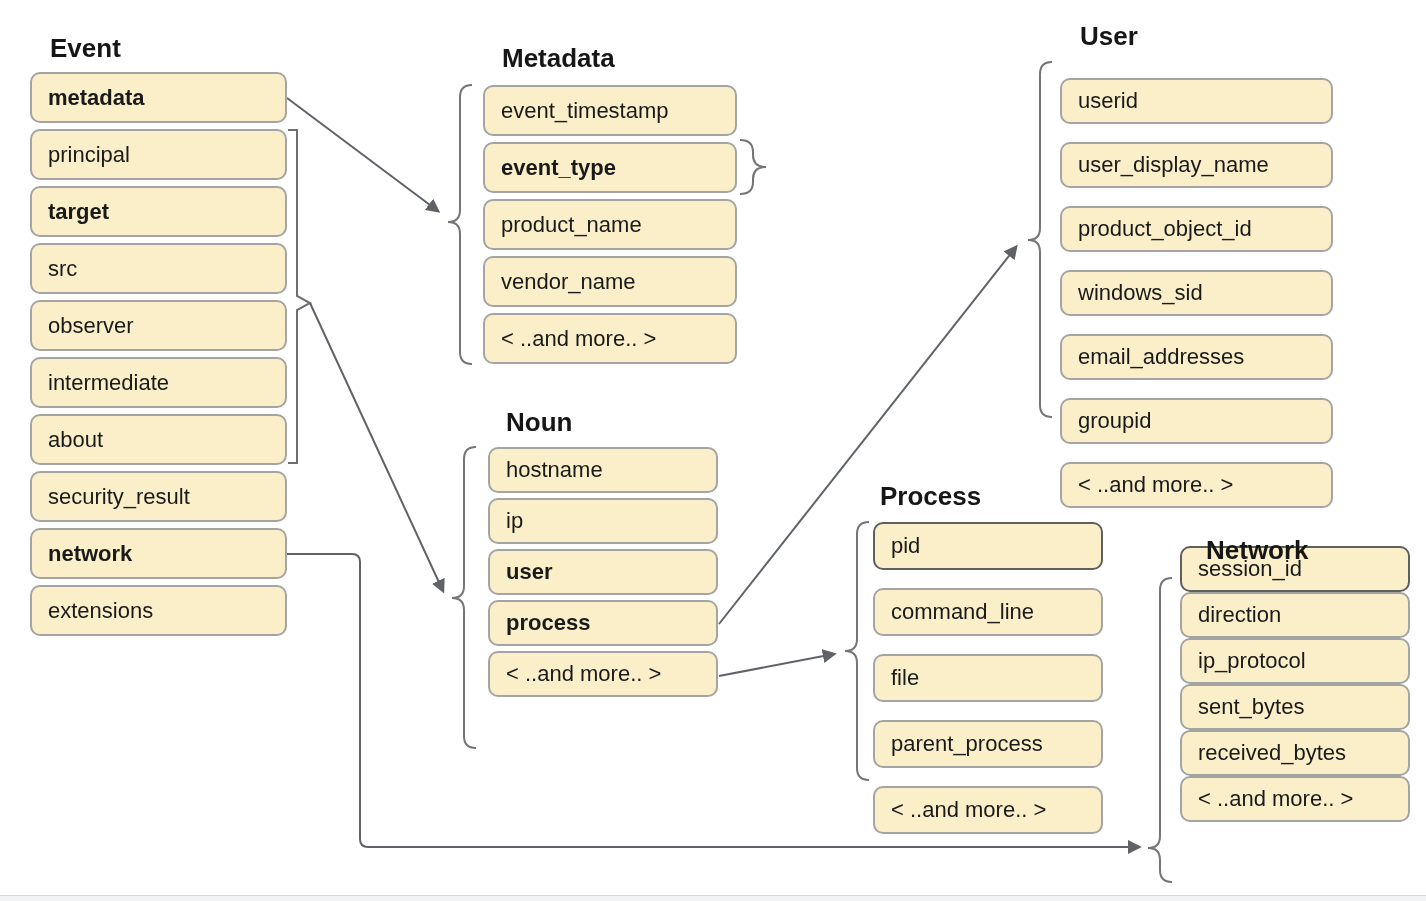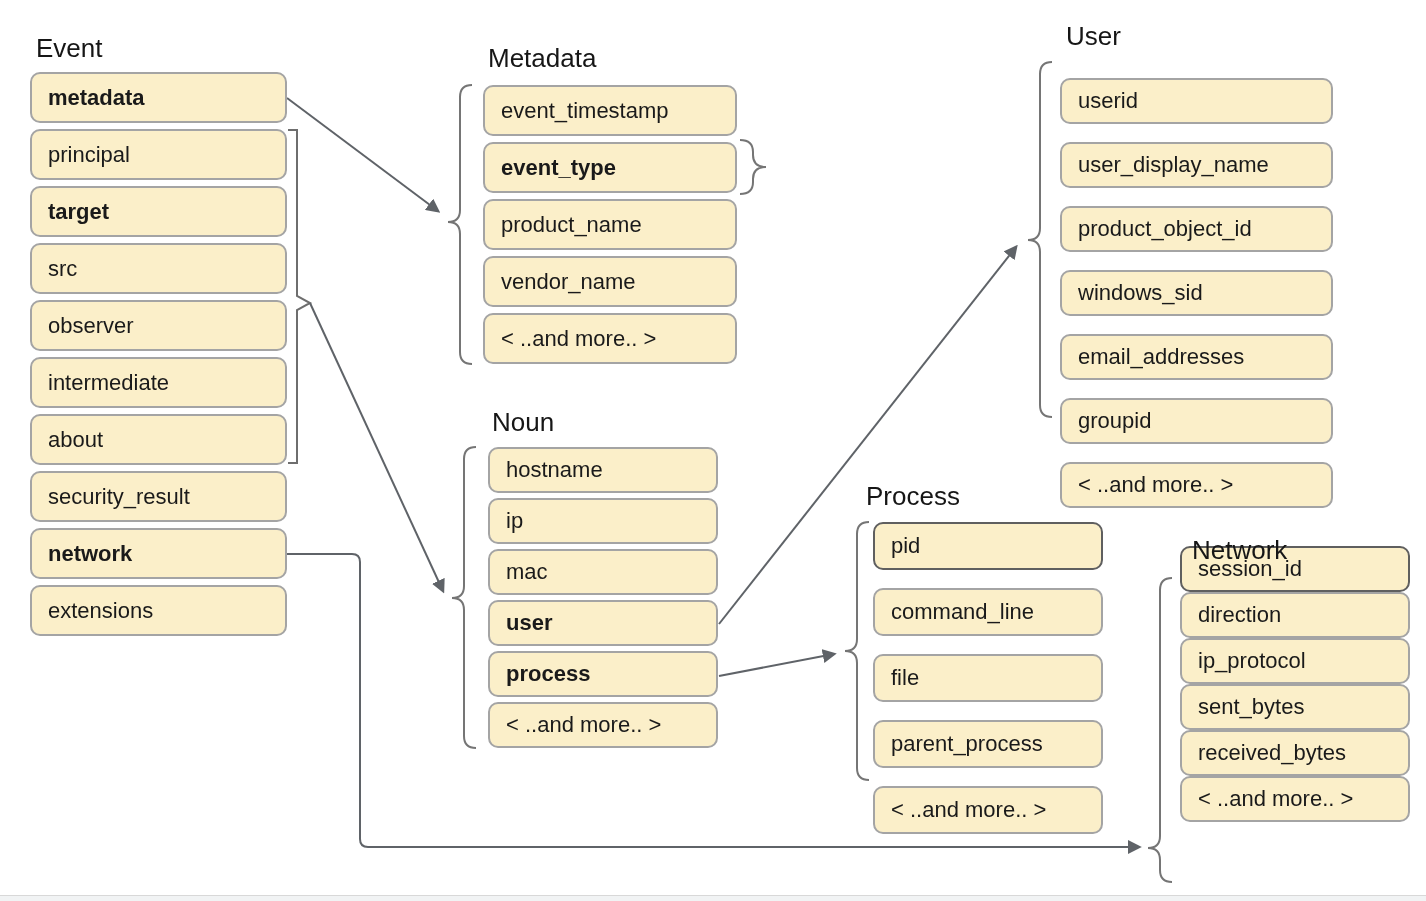--- a/index.html
+++ b/index.html
@@ -1,20 +1,20 @@
 <!DOCTYPE html>
 <html><head>
 <meta charset="utf-8">
 <style>
   html,body{margin:0;padding:0;background:#ffffff;}
   body{width:1426px;height:901px;position:relative;overflow:hidden;
        font-family:"Liberation Sans","DejaVu Sans",sans-serif;}
   .diagram{position:absolute;inset:0;}
   svg.connectors{position:absolute;left:0;top:0;z-index:0;}
-  .gtitle{position:absolute;z-index:2;font-size:26px;line-height:28px;font-weight:normal;color:#161616;white-space:nowrap;}
+  .gtitle{position:absolute;z-index:2;font-size:26px;line-height:28px;font-weight:bold;color:#161616;white-space:nowrap;margin-left:14px;}
   .col{position:absolute;z-index:1;display:flex;flex-direction:column;}
   .box{box-sizing:border-box;height:var(--bh);border:2px solid #a4a4a4;border-radius:10px;
        background:#FBEFC9;display:flex;align-items:center;padding:0 16px;
        font-size:22px;color:#1a1a1a;white-space:nowrap;}
   .box.bold{font-weight:bold;}
   .box.more{}
   .box.dark{border-color:#5f5f5f;}
   .enum{position:absolute;z-index:1;left:770px;top:156px;font-size:22px;line-height:31px;
         color:#3c4043;letter-spacing:-0.4px;}
   .bottom-bar{position:absolute;z-index:3;left:0;right:0;bottom:0;height:5px;
@@ -81,21 +81,20 @@
     <div class="box">windows_sid</div>
     <div class="box">email_addresses</div>
     <div class="box">groupid</div>
     <div class="box more">&lt; ..and more.. &gt;</div>
   </div>
 
   <div class="gtitle" style="left:492px;top:408px">Noun</div>
   <div class="col" style="left:488px;top:447px;width:230px;gap:5px;--bh:46px">
     <div class="box">hostname</div>
     <div class="box">ip</div>
-    <div class="box">mac</div>
     <div class="box bold">user</div>
     <div class="box bold">process</div>
     <div class="box more">&lt; ..and more.. &gt;</div>
   </div>
 
   <div class="gtitle" style="left:866px;top:482px">Process</div>
   <div class="col" style="left:873px;top:522px;width:230px;gap:18px;--bh:48px">
     <div class="box dark">pid</div>
     <div class="box">command_line</div>
     <div class="box">file</div>

